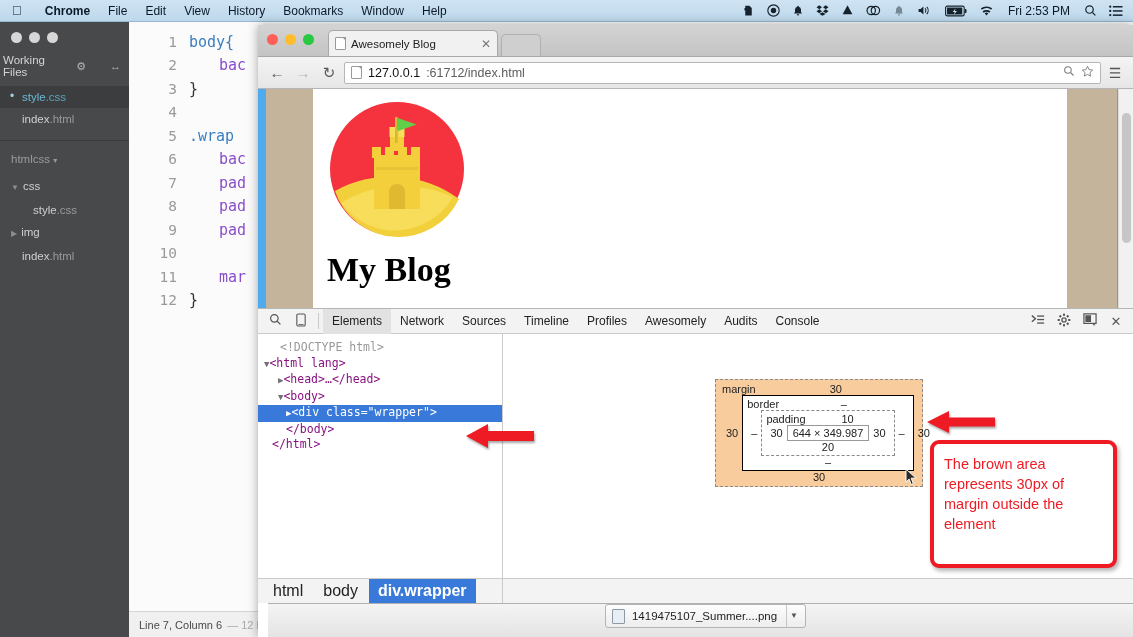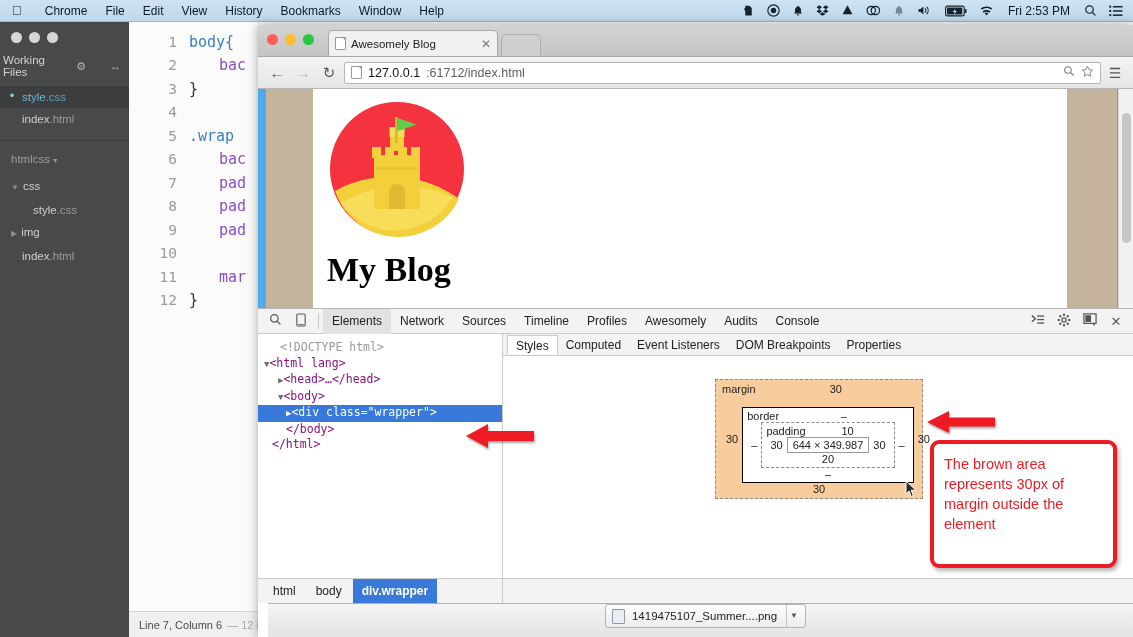--- a/index.html
+++ b/index.html
@@ -13,21 +13,21 @@
   
   .menubar {
     position: absolute; left: 0; top: 0; width: 1133px; height: 22px;
     background: linear-gradient(#cfe3f2, #bdd8ec);
     border-bottom: 1px solid #9bb7cc;
     display: flex; align-items: center;
     font-size: 12px; color: #0a1a2a;
   }
   .menubar .apple { margin: 0 14px 0 12px; font-size: 13px; line-height: 1; }
   .menubar .mitem { padding: 0 9px; white-space: nowrap; }
-  .menubar .mitem.bold { font-weight: normal; }
+  .menubar .mitem.bold { font-weight: bold; }
   .menubar .spacer { flex: 1; }
   .menubar .sicon {
     padding: 0 6px; display: flex; align-items: center; justify-content: center;
     color: #12202c;
   }
   .menubar .clock { padding: 0 8px; font-size: 12px; white-space: nowrap; }
 
   
   .brackets {
     position: absolute; left: 0; top: 22px; width: 1133px; height: 615px;
@@ -219,21 +219,21 @@
     background: #f9cc9d; border: 1px dashed #8a8a8a;
     padding: 3px 6px 3px 6px; position: relative;
   }
   .bm-top { display: flex; align-items: center; }
   .bm-top .lbl { flex: 0 0 auto; }
   .bm-top .v { flex: 1; text-align: center; }
   .bm-mid { display: flex; align-items: stretch; }
   .bm-mid .side { display: flex; align-items: center; padding: 0 4px; }
   .bm-bot { text-align: center; }
   .bm-border {
-    background: #fff; border: 1px solid #000; flex: 1; padding: 2px 4px; margin-top: 12px;
+    background: #fff; border: 1px solid #000; flex: 1; padding: 2px 4px;
   }
   .bm-padding {
     border: 1px dashed #8a8a8a; flex: 1; padding: 2px 4px; background: #fff;
   }
   .bm-content {
     border: 1px solid #999; background: #fff; padding: 1px 5px;
     font-size: 11px; white-space: nowrap;
   }
   .cursor-arrow {
     position: absolute; right: 6px; bottom: 4px;
@@ -255,21 +255,21 @@
   }
 
   
   .dt-footer {
     position: absolute; left: 0; bottom: 0; width: 875px; height: 25px;
     border-top: 1px solid #cacaca; background: #f3f3f3;
     display: flex; align-items: stretch;
   }
   .crumbs { width: 245px; flex: 0 0 245px; display: flex; align-items: center;
     border-right: 1px solid #cacaca; padding-left: 6px; gap: 2px; }
-  .crumb { padding: 0 9px; line-height: 24px; font-size: 12px; color: #222; }
+  .crumb { padding: 0 9px; line-height: 24px; font-size: 16px; color: #222; }
   .crumb.active { background: #3879d9; color: #fff; font-weight: bold; }
   .findbox { flex: 1; display: flex; align-items: center; padding-left: 8px;
     color: #9a9a9a; font-size: 12.5px; }
 
   
   .dlbar {
     position: absolute; left: 10px; bottom: 0; width: 875px; height: 34px;
     background: linear-gradient(#f4f4f4,#e4e4e4); border-top: 1px solid #b0b0b0;
     display: flex; align-items: center; padding: 0 8px; gap: 8px; flex-direction: column;
   }
@@ -626,27 +626,20 @@
           <div class="dom-line" style="padding-left:16px"><span class="gray">&lt;!DOCTYPE html&gt;</span></div>
           <div class="dom-line"><span class="caret-r">▼</span><span>&lt;html lang&gt;</span></div>
           <div class="dom-line" style="padding-left:14px"><span class="caret-r">▶</span><span>&lt;head&gt;…&lt;/head&gt;</span></div>
           <div class="dom-line" style="padding-left:14px"><span class="caret-r">▼</span><span>&lt;body&gt;</span></div>
           <div class="dom-line sel" style="padding-left:28px;margin-left:-6px;padding-right:0"><span class="caret-r">▶</span><span>&lt;div class="wrapper"&gt;</span></div>
           <div class="dom-line" style="padding-left:22px"><span>&lt;/body&gt;</span></div>
           <div class="dom-line" style="padding-left:8px"><span>&lt;/html&gt;</span></div>
         </div>
 
         <div class="styles-pane">
-          <div class="sp-tabs">
-            <span class="sp-tab active">Styles</span>
-            <span class="sp-tab">Computed</span>
-            <span class="sp-tab">Event Listeners</span>
-            <span class="sp-tab">DOM Breakpoints</span>
-            <span class="sp-tab">Properties</span>
-          </div>
 
           <div class="boxmodel">
             <div class="bm-margin">
               <div class="bm-top">
                 <span class="lbl">margin</span>
                 <span class="v">30</span>
               </div>
               <div class="bm-mid">
                 <span class="side">30</span>
 

